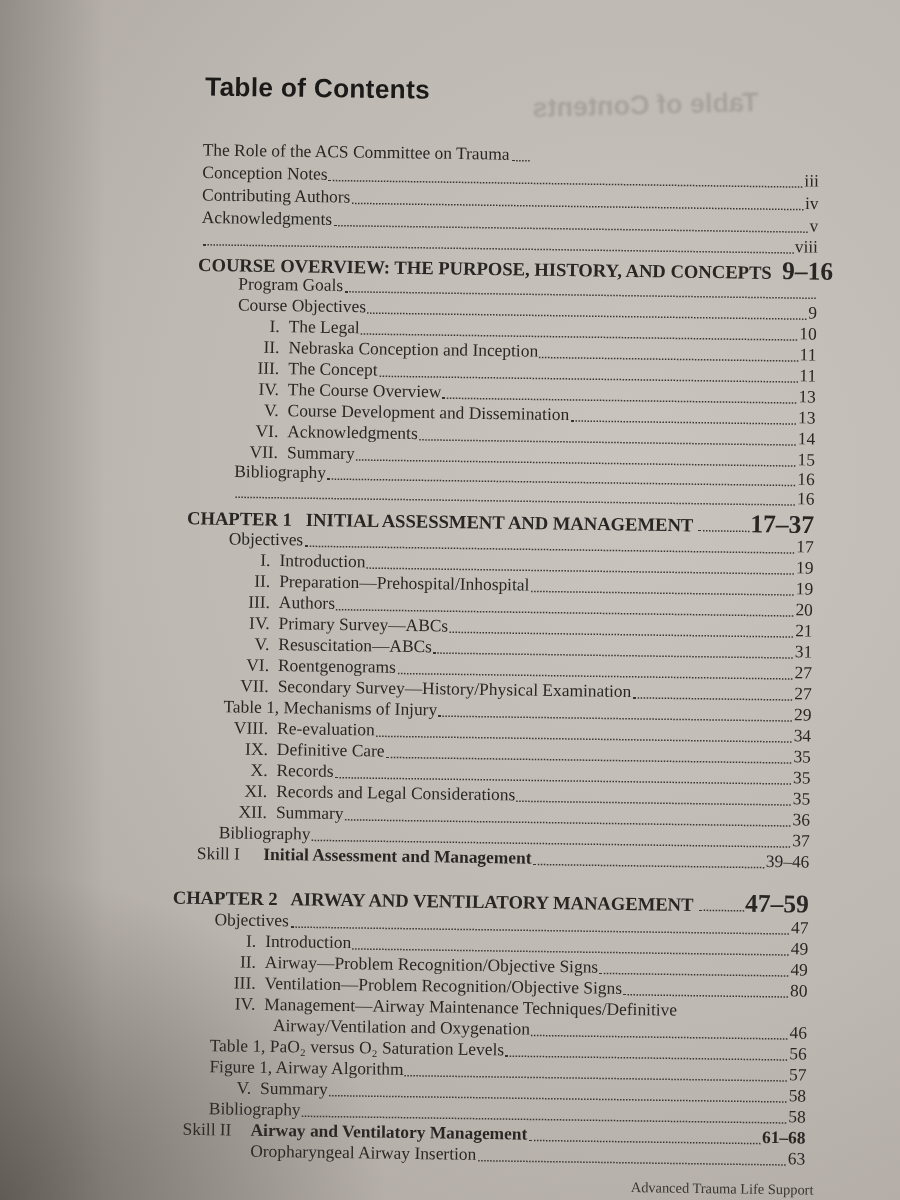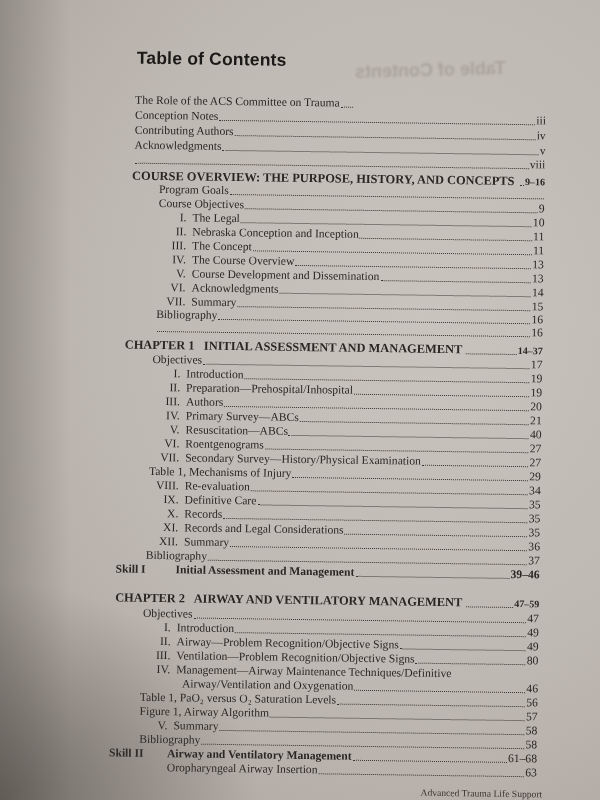--- a/index.html
+++ b/index.html
@@ -41,22 +41,22 @@
     }
     .row .num { display: inline-block; text-align: right; margin-right: 6px; }
     .row .lbl { flex: 0 0 auto; }
     .row .dots {
       flex: 1 1 auto; overflow: hidden; margin: 0 1px;
       border-bottom: 1.2px dotted #3a3532; height: 9px; align-self: flex-end; margin-bottom: 3px;
     }
     .row .pg { flex: 0 0 auto; }
     .row.bold { font-weight: bold; }
     .row.section { font-weight: bold; font-size: 12.4px; }
-    .row.section .pg { font-size: 10px; }
-    .skillname { display: inline-block; width: 64px; font-weight: bold; }
+    .row.section .pg { font-size: 17px; }
+    .skillname { display: inline-block; width: 64px; font-weight: normal; text-align: center; }
     .footer {
       position: absolute; left: 426px; top: 785px; font-size: 9.6px; color: #3a3532;
     }
   </style>
 </head>
 <body>
 
 <div class="shadow-l"></div>
 <div class="ghost">Table of Contents</div>
 
@@ -155,21 +155,21 @@
     </div>
     <div class="row" style="left:155px;top:323px">
       <span class="lbl"></span>
       <span class="dots"></span>
       <span class="pg">16</span>
     </div>
 
     <div class="row section" style="left:124px;top:340px">
       <span class="lbl" style="white-space:pre">CHAPTER 1   INITIAL ASSESSMENT AND MANAGEMENT</span>
       <span class="dots" style="margin-left:4px"></span>
-      <span class="pg">14–37</span>
+      <span class="pg">17–37</span>
     </div>
     <div class="row" style="left:152px;top:355px">
       <span class="lbl">Objectives</span>
       <span class="dots"></span>
       <span class="pg">17</span>
     </div>
     <div class="row" style="left:152px;top:369px">
       <span class="num" style="width:28px">I.</span>
       <span class="lbl">Introduction</span>
       <span class="dots"></span>
@@ -190,21 +190,21 @@
     <div class="row" style="left:152px;top:411px">
       <span class="num" style="width:28px">IV.</span>
       <span class="lbl">Primary Survey—ABCs</span>
       <span class="dots"></span>
       <span class="pg">21</span>
     </div>
     <div class="row" style="left:152px;top:425px">
       <span class="num" style="width:28px">V.</span>
       <span class="lbl">Resuscitation—ABCs</span>
       <span class="dots"></span>
-      <span class="pg">40</span>
+      <span class="pg">31</span>
     </div>
     <div class="row" style="left:152px;top:439px">
       <span class="num" style="width:28px">VI.</span>
       <span class="lbl">Roentgenograms</span>
       <span class="dots"></span>
       <span class="pg">27</span>
     </div>
     <div class="row" style="left:152px;top:453px">
       <span class="num" style="width:28px">VII.</span>
       <span class="lbl">Secondary Survey—History/Physical Examination</span>
@@ -248,21 +248,21 @@
     </div>
     <div class="row" style="left:148px;top:551px">
       <span class="lbl">Bibliography</span>
       <span class="dots"></span>
       <span class="pg">37</span>
     </div>
     <div class="row bold" style="left:118px;top:565px">
       <span class="skillname" style="width:60px">Skill I</span>
       <span class="lbl">Initial Assessment and Management</span>
       <span class="dots" style="font-weight:normal"></span>
-      <span class="pg" style="font-weight:bold">39–46</span>
+      <span class="pg" style="font-weight:normal">39–46</span>
     </div>
 
     <div class="row section" style="left:118px;top:593px">
       <span class="lbl" style="white-space:pre">CHAPTER 2   AIRWAY AND VENTILATORY MANAGEMENT</span>
       <span class="dots" style="margin-left:4px"></span>
       <span class="pg">47–59</span>
     </div>
     <div class="row" style="left:146px;top:609px">
       <span class="lbl">Objectives</span>
       <span class="dots"></span>
@@ -313,21 +313,21 @@
     </div>
     <div class="row" style="left:144px;top:735px">
       <span class="lbl">Bibliography</span>
       <span class="dots"></span>
       <span class="pg">58</span>
     </div>
     <div class="row bold" style="left:114px;top:749px">
       <span class="skillname" style="width:58px">Skill II</span>
       <span class="lbl">Airway and Ventilatory Management</span>
       <span class="dots" style="font-weight:normal"></span>
-      <span class="pg" style="font-weight:normal">61–68</span>
+      <span class="pg" style="font-weight:bold">61–68</span>
     </div>
     <div class="row" style="left:172px;top:763px">
       <span class="lbl">Oropharyngeal Airway Insertion</span>
       <span class="dots"></span>
       <span class="pg">63</span>
     </div>
   </div>
 
   <div class="footer">Advanced Trauma Life Support</div>
 </div>

